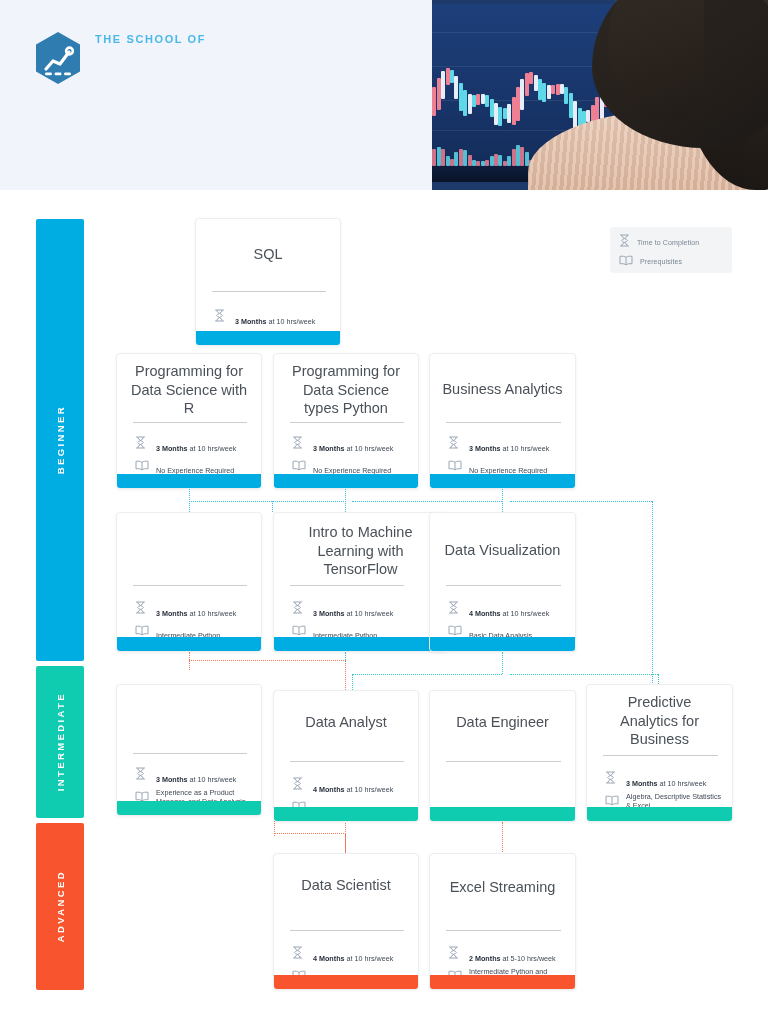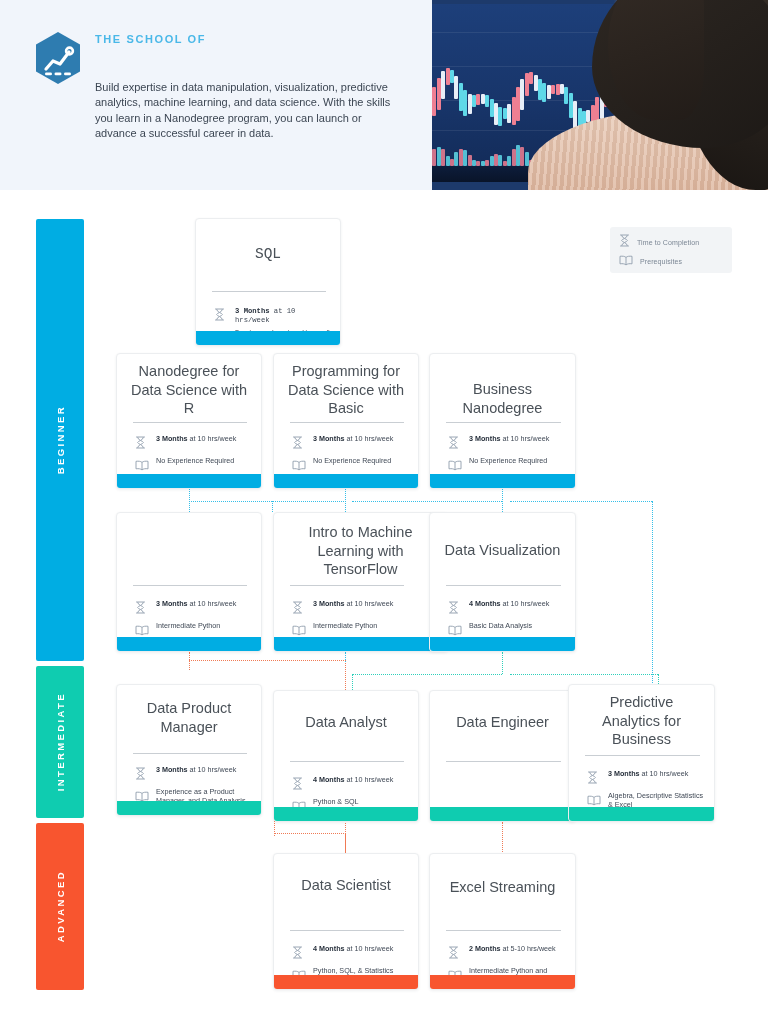--- a/index.html
+++ b/index.html
@@ -120,21 +120,21 @@
     box-shadow:0 1px 3px rgba(30,40,60,.07);
     overflow:hidden;
   }
   .card-title {
     position:absolute; left:12px; right:12px;
     text-align:center;
     font-size:14.5px; line-height:18.5px; color:#4a5158; font-weight:normal;
   }
   .card-rule { position:absolute; height:1px; background:#c9ced3; }
   .card-meta { position:absolute; left:18px; right:10px; }
-  .meta-row { display:flex; align-items:flex-start; margin-bottom:3px; }
+  .meta-row { display:flex; align-items:flex-end; margin-bottom:3px; }
   .meta-icon { flex:0 0 auto; width:14px; margin-right:7px; padding-top:1px; }
   .meta-text { font-size:7.2px; line-height:9px; color:#3f4855; }
   .meta-text b { font-weight:bold; color:#27303c; }
   .card-foot { position:absolute; left:0; right:0; bottom:0; height:14px; }
 
   
   .conn { position:absolute; }
   .conn.h { height:0; border-top-width:1.5px; border-top-style:dotted; }
   .conn.v { width:0; border-left-width:1.5px; border-left-style:dotted; }
 </style>
@@ -149,21 +149,20 @@
         <svg width="50" height="54" viewBox="0 0 50 54" aria-hidden="true">
           <polygon points="25,1 47,13.5 47,40.5 25,53 3,40.5 3,13.5" fill="#2e7cb0"></polygon>
           <polyline points="13,38 20,30 27,33 36,21" fill="none" stroke="#ffffff" stroke-width="3.2" stroke-linecap="round" stroke-linejoin="round"></polyline>
           <circle cx="36.5" cy="20" r="3.4" fill="none" stroke="#ffffff" stroke-width="2.6"></circle>
           <rect x="12" y="41.5" width="7" height="2.8" rx="1.4" fill="#ffffff"></rect>
           <rect x="21.5" y="41.5" width="7" height="2.8" rx="1.4" fill="#ffffff"></rect>
           <rect x="31" y="41.5" width="7" height="2.8" rx="1.4" fill="#ffffff"></rect>
         </svg>
       </div>
       <div class="header-eyebrow">THE SCHOOL OF</div>
-      <div class="header-desc">Build expertise in data manipulation, visualization, predictive analytics, machine learning, and data science. With the skills you learn in a Nanodegree program, you can launch or advance a successful career in data.</div>
     </div>
 
     <div class="header-photo">
       <div class="photo-bg"></div>
       <div class="wood"></div>
       <div class="monitor">
         <div class="mon-grid">
           <i style="top:28px"></i>
             <i style="top:62px"></i>
             <i style="top:96px"></i>
@@ -321,82 +320,82 @@
       <div class="conn h" style="left: 510px; top: 674px; width: 148px; border-top-color: rgb(46, 208, 187);"></div>
       <div class="conn v" style="left: 352px; top: 674px; height: 16px; border-left-color: rgb(46, 208, 187);"></div>
       <div class="conn v" style="left: 658px; top: 674px; height: 12px; border-left-color: rgb(46, 208, 187);"></div>
       <div class="conn v" style="left: 274px; top: 816px; height: 20px; border-left-color: rgb(240, 122, 85);"></div>
       <div class="conn h" style="left: 274px; top: 833px; width: 72px; border-top-color: rgb(240, 122, 85);"></div>
       <div class="conn v" style="left: 345px; top: 833px; height: 22px; border-left-color: rgb(240, 122, 85);"></div>
       <div class="conn v" style="left: 502px; top: 822px; height: 32px; border-left-color: rgb(240, 122, 85);"></div>
     </div>
 
   <div id="cards">
-      <div class="card" style="left: 195px; top: 218px; width: 146px; height: 128px; font-family: Liberation Mono, monospace;">
+      <div class="card" style="left: 195px; top: 218px; width: 146px; height: 128px;">
         <div class="card-title" style="top:26px">SQL</div>
         <div class="card-rule" style="top:72px;left:16px;width:114px"></div>
         <div class="card-meta" style="top:88px">
           <div class="meta-row">
             <span class="meta-icon"><svg width="11" height="13" viewBox="0 0 11 13" aria-hidden="true">
   <path d="M1.5 1h8M1.5 12h8M2.6 1.4c0 3 5.8 3.6 5.8 5.1 0 1.5-5.8 2.1-5.8 5.1M8.4 1.4c0 3-5.8 3.6-5.8 5.1 0 1.5 5.8 2.1 5.8 5.1" fill="none" stroke="#9aa6b4" stroke-width="1" stroke-linecap="round"></path>
               </svg></span>
             <span class="meta-text"><b>3 Months</b> <span>at 10 hrs/week</span></span>
           </div>
           <div class="meta-row">
             <span class="meta-icon"><svg width="14" height="11" viewBox="0 0 14 11" aria-hidden="true">
   <path d="M7 2.4C5.6 1.2 3.6 1 1 1.3v7.5c2.6-.3 4.6-.1 6 1.1 1.4-1.2 3.4-1.4 6-1.1V1.3C10.4 1 8.4 1.2 7 2.4z" fill="none" stroke="#9aa6b4" stroke-width="1" stroke-linejoin="round"></path>
   <path d="M7 2.4v7.5" fill="none" stroke="#9aa6b4" stroke-width="1"></path>
               </svg></span>
             <span class="meta-text">Basic understanding of data types</span>
           </div>
         </div>
         <div class="card-foot" style="background:#00ADE3"></div>
       </div>
       <div class="card" style="left: 116px; top: 353px; width: 146px; height: 136px;">
-        <div class="card-title" style="top:8px">Nanodegree for Data Science with R</div>
+        <div class="card-title" style="top:8px">Programming for Data Science with R</div>
         <div class="card-rule" style="top:68px;left:16px;width:114px"></div>
         <div class="card-meta" style="top:80px">
           <div class="meta-row">
             <span class="meta-icon"><svg width="11" height="13" viewBox="0 0 11 13" aria-hidden="true">
   <path d="M1.5 1h8M1.5 12h8M2.6 1.4c0 3 5.8 3.6 5.8 5.1 0 1.5-5.8 2.1-5.8 5.1M8.4 1.4c0 3-5.8 3.6-5.8 5.1 0 1.5 5.8 2.1 5.8 5.1" fill="none" stroke="#9aa6b4" stroke-width="1" stroke-linecap="round"></path>
               </svg></span>
             <span class="meta-text"><b>3 Months</b> <span>at 10 hrs/week</span></span>
           </div>
           <div class="meta-row">
             <span class="meta-icon"><svg width="14" height="11" viewBox="0 0 14 11" aria-hidden="true">
   <path d="M7 2.4C5.6 1.2 3.6 1 1 1.3v7.5c2.6-.3 4.6-.1 6 1.1 1.4-1.2 3.4-1.4 6-1.1V1.3C10.4 1 8.4 1.2 7 2.4z" fill="none" stroke="#9aa6b4" stroke-width="1" stroke-linejoin="round"></path>
   <path d="M7 2.4v7.5" fill="none" stroke="#9aa6b4" stroke-width="1"></path>
               </svg></span>
             <span class="meta-text">No Experience Required</span>
           </div>
         </div>
         <div class="card-foot" style="background:#00ADE3"></div>
       </div>
       <div class="card" style="left: 273px; top: 353px; width: 146px; height: 136px;">
-        <div class="card-title" style="top:8px">Programming for Data Science with Basic</div>
+        <div class="card-title" style="top:8px">Programming for Data Science types Python</div>
         <div class="card-rule" style="top:68px;left:16px;width:114px"></div>
         <div class="card-meta" style="top:80px">
           <div class="meta-row">
             <span class="meta-icon"><svg width="11" height="13" viewBox="0 0 11 13" aria-hidden="true">
   <path d="M1.5 1h8M1.5 12h8M2.6 1.4c0 3 5.8 3.6 5.8 5.1 0 1.5-5.8 2.1-5.8 5.1M8.4 1.4c0 3-5.8 3.6-5.8 5.1 0 1.5 5.8 2.1 5.8 5.1" fill="none" stroke="#9aa6b4" stroke-width="1" stroke-linecap="round"></path>
               </svg></span>
             <span class="meta-text"><b>3 Months</b> <span>at 10 hrs/week</span></span>
           </div>
           <div class="meta-row">
             <span class="meta-icon"><svg width="14" height="11" viewBox="0 0 14 11" aria-hidden="true">
   <path d="M7 2.4C5.6 1.2 3.6 1 1 1.3v7.5c2.6-.3 4.6-.1 6 1.1 1.4-1.2 3.4-1.4 6-1.1V1.3C10.4 1 8.4 1.2 7 2.4z" fill="none" stroke="#9aa6b4" stroke-width="1" stroke-linejoin="round"></path>
   <path d="M7 2.4v7.5" fill="none" stroke="#9aa6b4" stroke-width="1"></path>
               </svg></span>
             <span class="meta-text">No Experience Required</span>
           </div>
         </div>
         <div class="card-foot" style="background:#00ADE3"></div>
       </div>
       <div class="card" style="left: 429px; top: 353px; width: 147px; height: 136px;">
-        <div class="card-title" style="top:26px">Business Nanodegree</div>
+        <div class="card-title" style="top:26px">Business Analytics</div>
         <div class="card-rule" style="top:68px;left:16px;width:115px"></div>
         <div class="card-meta" style="top:80px">
           <div class="meta-row">
             <span class="meta-icon"><svg width="11" height="13" viewBox="0 0 11 13" aria-hidden="true">
   <path d="M1.5 1h8M1.5 12h8M2.6 1.4c0 3 5.8 3.6 5.8 5.1 0 1.5-5.8 2.1-5.8 5.1M8.4 1.4c0 3-5.8 3.6-5.8 5.1 0 1.5 5.8 2.1 5.8 5.1" fill="none" stroke="#9aa6b4" stroke-width="1" stroke-linecap="round"></path>
               </svg></span>
             <span class="meta-text"><b>3 Months</b> <span>at 10 hrs/week</span></span>
           </div>
           <div class="meta-row">
             <span class="meta-icon"><svg width="14" height="11" viewBox="0 0 14 11" aria-hidden="true">
@@ -461,21 +460,20 @@
             <span class="meta-icon"><svg width="14" height="11" viewBox="0 0 14 11" aria-hidden="true">
   <path d="M7 2.4C5.6 1.2 3.6 1 1 1.3v7.5c2.6-.3 4.6-.1 6 1.1 1.4-1.2 3.4-1.4 6-1.1V1.3C10.4 1 8.4 1.2 7 2.4z" fill="none" stroke="#9aa6b4" stroke-width="1" stroke-linejoin="round"></path>
   <path d="M7 2.4v7.5" fill="none" stroke="#9aa6b4" stroke-width="1"></path>
               </svg></span>
             <span class="meta-text">Basic Data Analysis</span>
           </div>
         </div>
         <div class="card-foot" style="background:#00ADE3"></div>
       </div>
       <div class="card" style="left: 116px; top: 684px; width: 146px; height: 132px;">
-        <div class="card-title" style="top:14px">Data Product Manager</div>
         <div class="card-rule" style="top:68px;left:16px;width:114px"></div>
         <div class="card-meta" style="top:80px">
           <div class="meta-row">
             <span class="meta-icon"><svg width="11" height="13" viewBox="0 0 11 13" aria-hidden="true">
   <path d="M1.5 1h8M1.5 12h8M2.6 1.4c0 3 5.8 3.6 5.8 5.1 0 1.5-5.8 2.1-5.8 5.1M8.4 1.4c0 3-5.8 3.6-5.8 5.1 0 1.5 5.8 2.1 5.8 5.1" fill="none" stroke="#9aa6b4" stroke-width="1" stroke-linecap="round"></path>
               </svg></span>
             <span class="meta-text"><b>3 Months</b> <span>at 10 hrs/week</span></span>
           </div>
           <div class="meta-row">
             <span class="meta-icon"><svg width="14" height="11" viewBox="0 0 14 11" aria-hidden="true">
@@ -505,21 +503,21 @@
             <span class="meta-text">Python &amp; SQL</span>
           </div>
         </div>
         <div class="card-foot" style="background:#0FCCB0"></div>
       </div>
       <div class="card" style="left: 429px; top: 690px; width: 147px; height: 132px;">
         <div class="card-title" style="top:22px">Data Engineer</div>
         <div class="card-rule" style="top:70px;left:16px;width:115px"></div>
         <div class="card-foot" style="background:#0FCCB0"></div>
       </div>
-      <div class="card" style="left: 568px; top: 684px; width: 147px; height: 138px;">
+      <div class="card" style="left: 586px; top: 684px; width: 147px; height: 138px;">
         <div class="card-title" style="top:8px">Predictive Analytics for Business</div>
         <div class="card-rule" style="top:70px;left:16px;width:115px"></div>
         <div class="card-meta" style="top:84px">
           <div class="meta-row">
             <span class="meta-icon"><svg width="11" height="13" viewBox="0 0 11 13" aria-hidden="true">
   <path d="M1.5 1h8M1.5 12h8M2.6 1.4c0 3 5.8 3.6 5.8 5.1 0 1.5-5.8 2.1-5.8 5.1M8.4 1.4c0 3-5.8 3.6-5.8 5.1 0 1.5 5.8 2.1 5.8 5.1" fill="none" stroke="#9aa6b4" stroke-width="1" stroke-linecap="round"></path>
               </svg></span>
             <span class="meta-text"><b>3 Months</b> <span>at 10 hrs/week</span></span>
           </div>
           <div class="meta-row">

